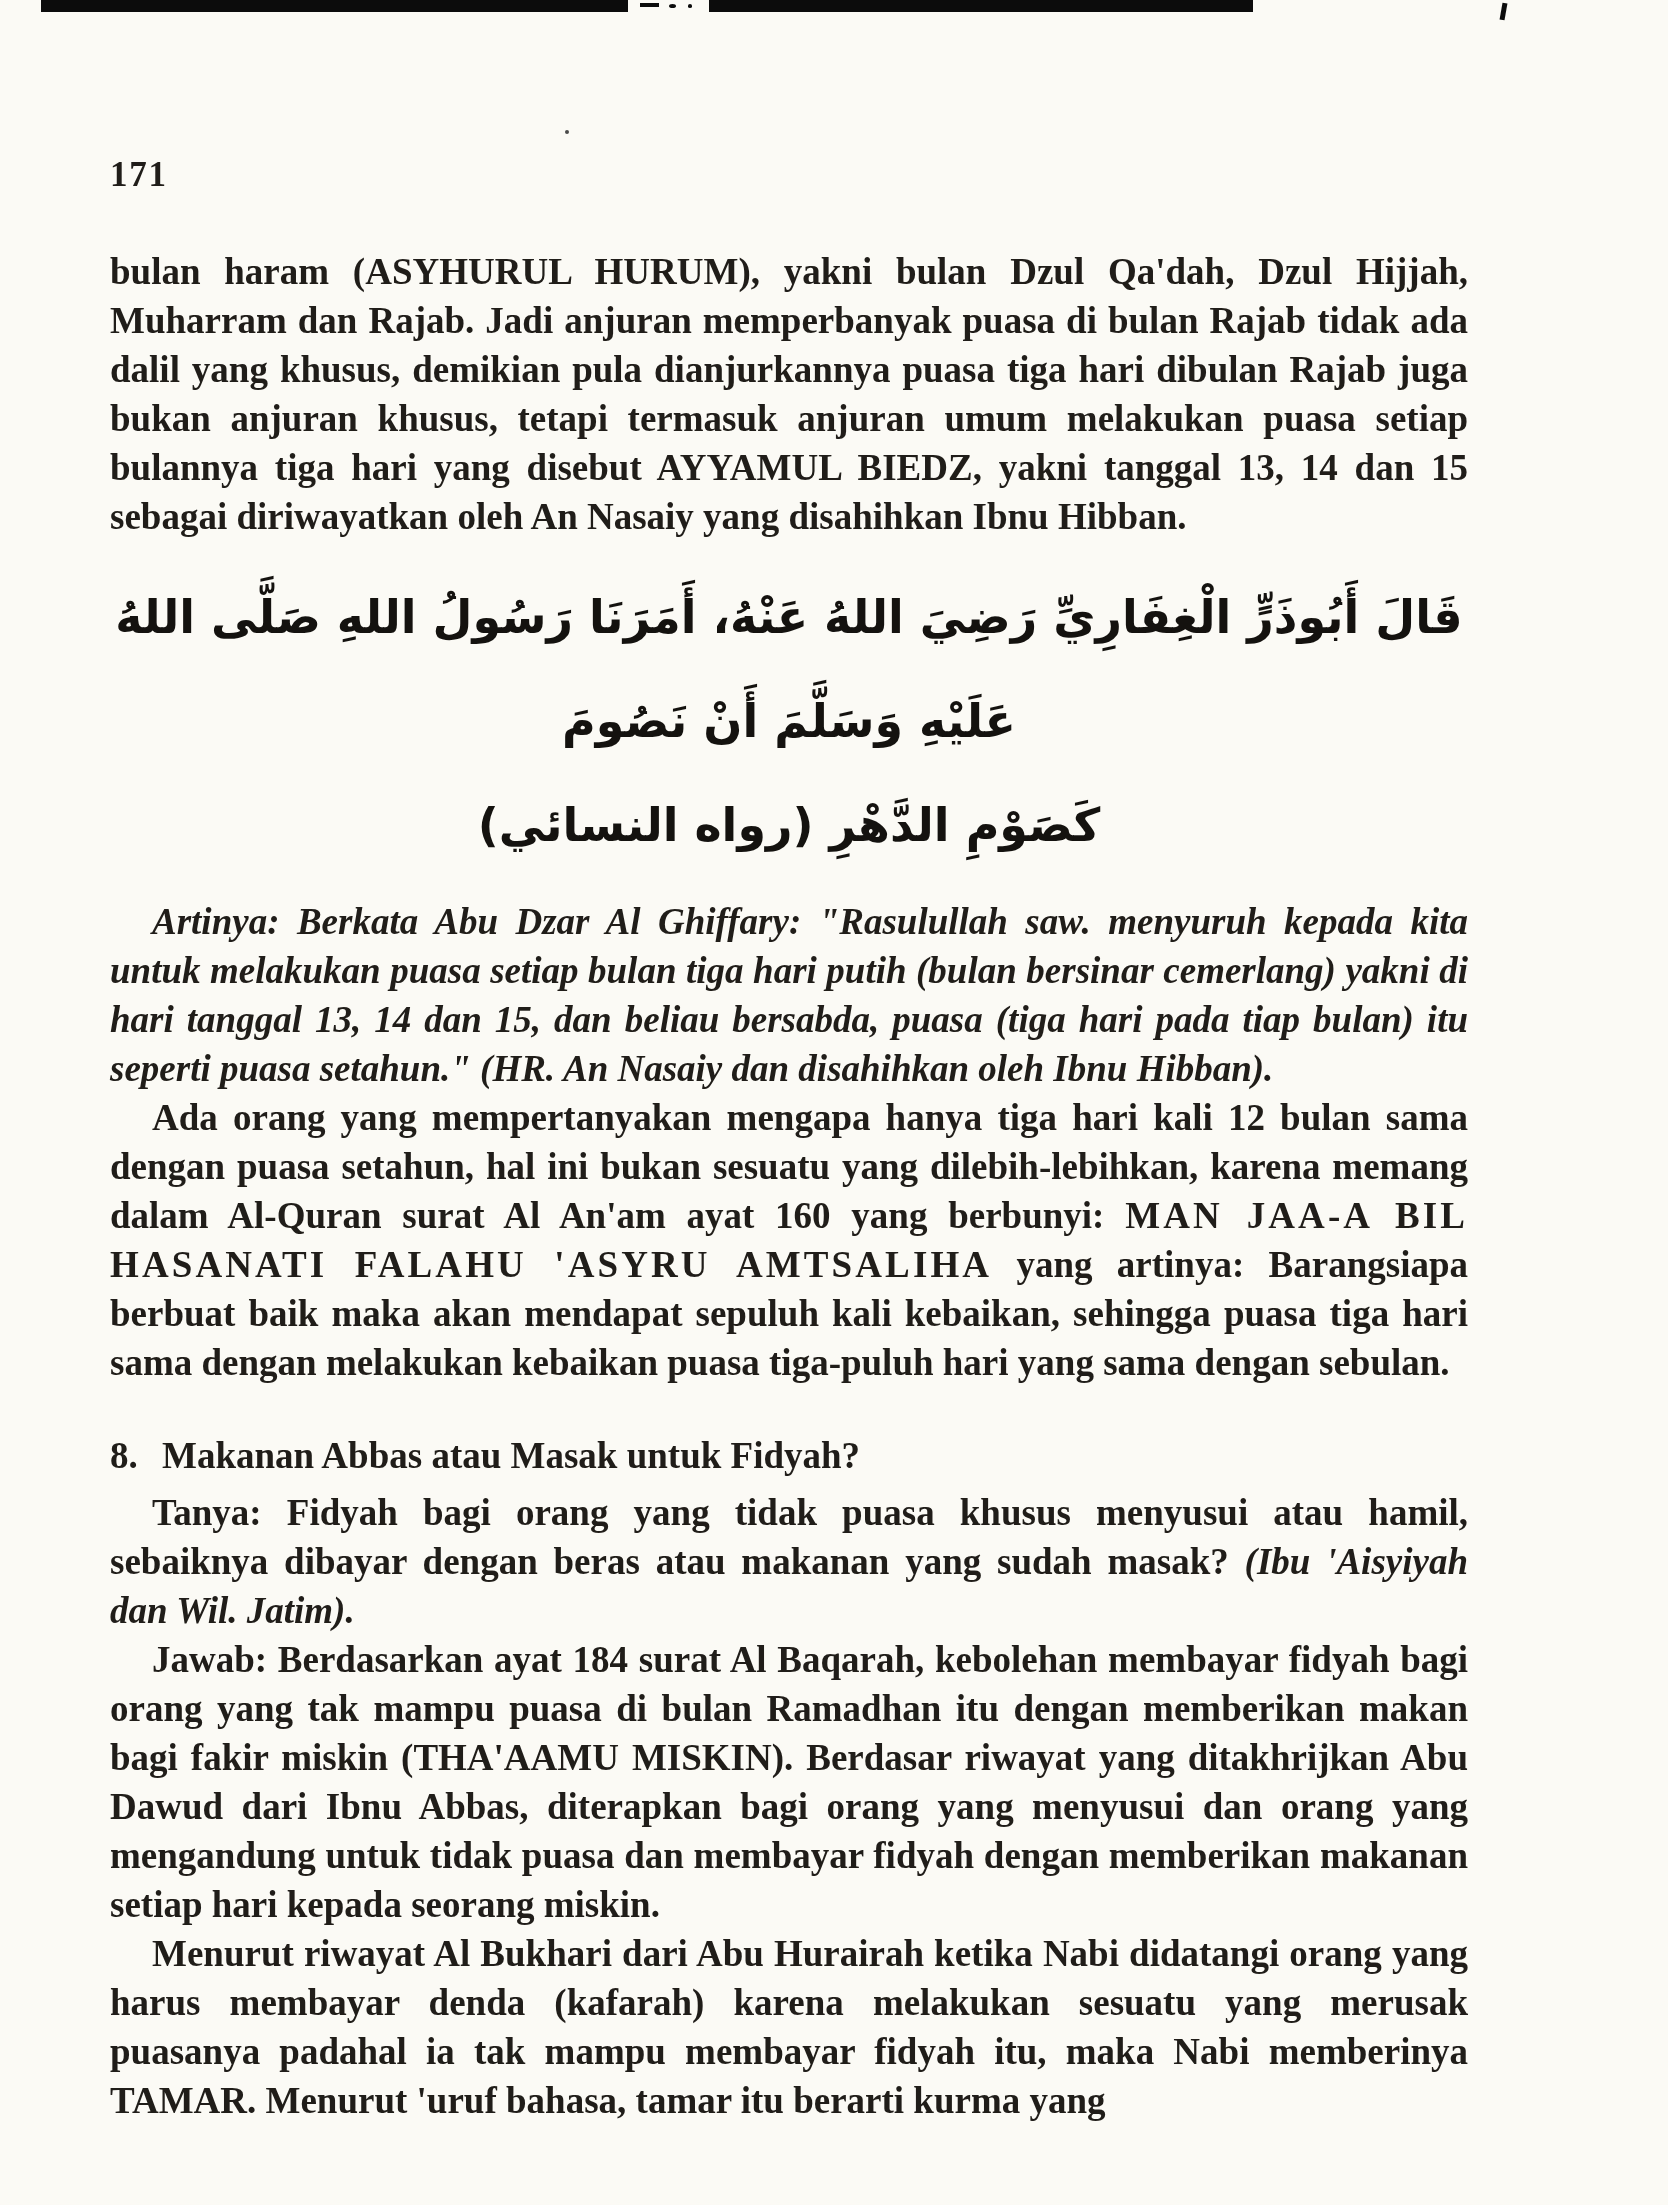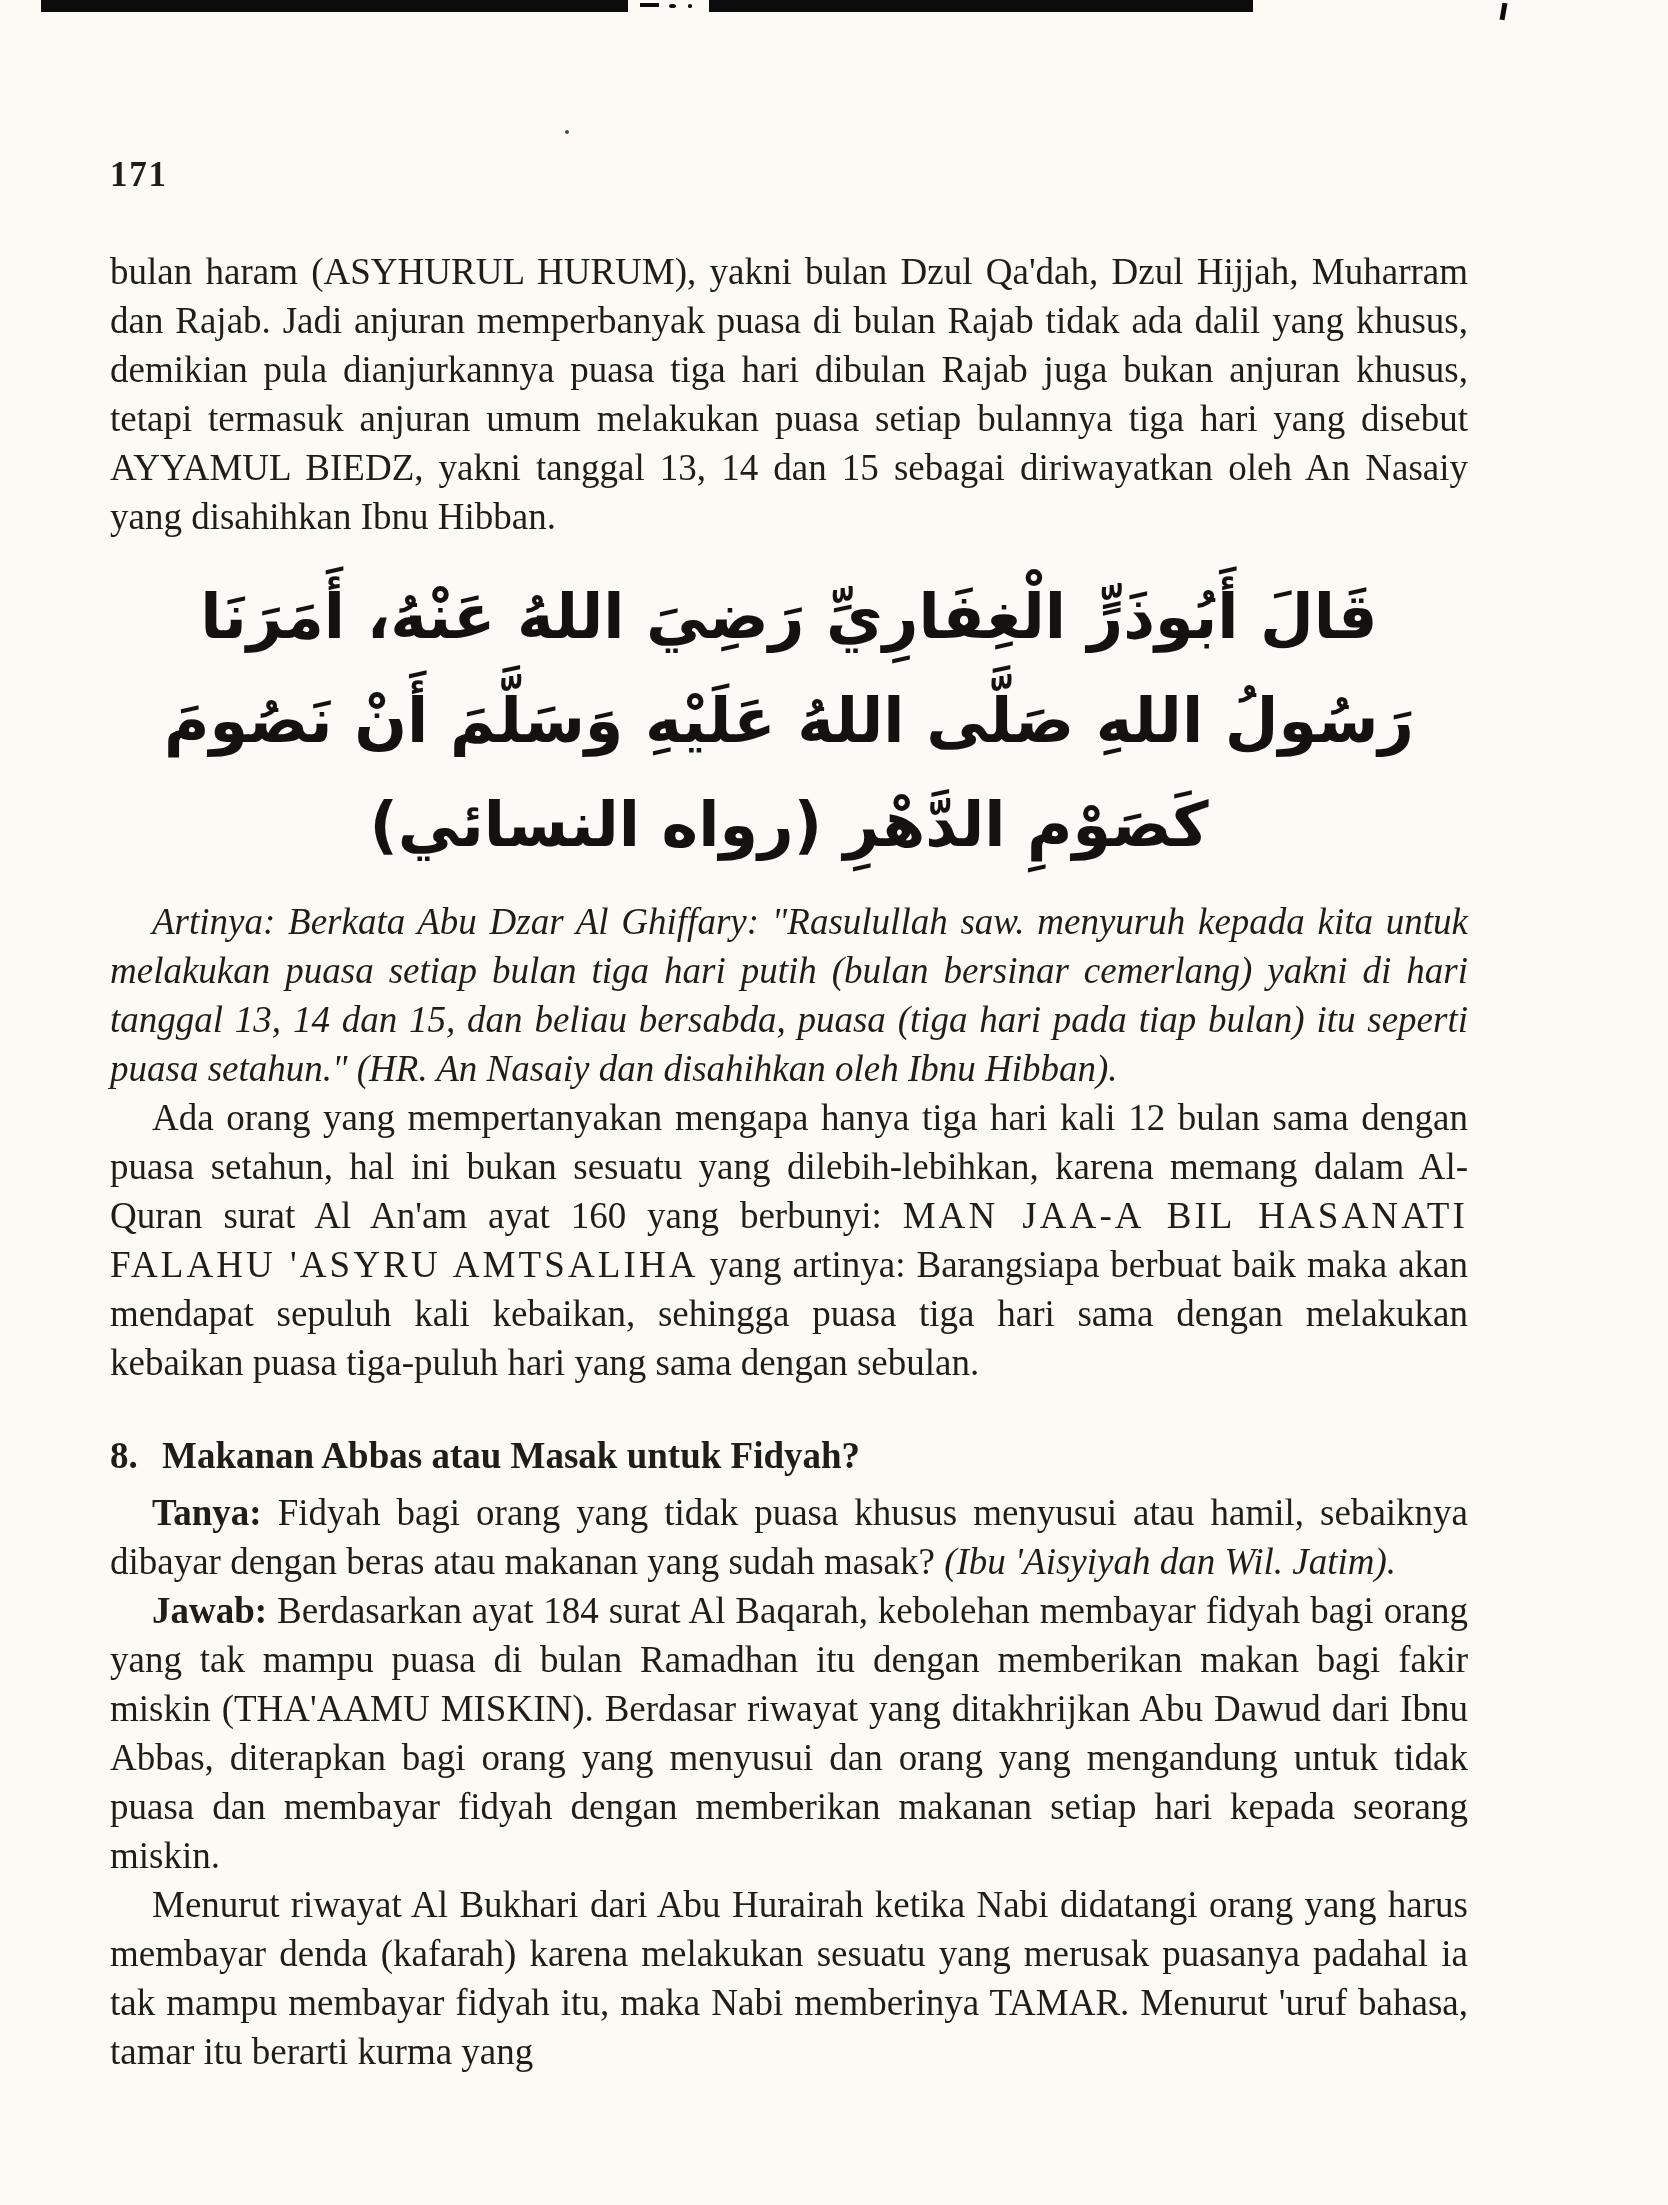--- a/index.html
+++ b/index.html
@@ -31,28 +31,28 @@
   }
   .content {
     position: absolute;
     left: 110px;
     top: 247px;
     width: 1358px;
     font-size: 37px;
     line-height: 49px;
     text-align: justify;
   }
-  .content p { margin: 0; }
+  .content p { margin: 0; font-weight: bold; }
   .indent { text-indent: 42px; }
   .italic { font-style: italic; }
   .arabic {
     direction: rtl;
     font-family: "DejaVu Sans", sans-serif;
     font-weight: 700;
-    font-size: 62px;
+    font-size: 46px;
     line-height: 104px;
     text-align: center;
     margin: 24px 0 20px 0;
     color: #14120f;
   }
   .caps-spaced { letter-spacing: 3.1px; }
   .section-heading {
     margin: 44px 0 8px 0 !important;
     font-weight: bold;
   }

